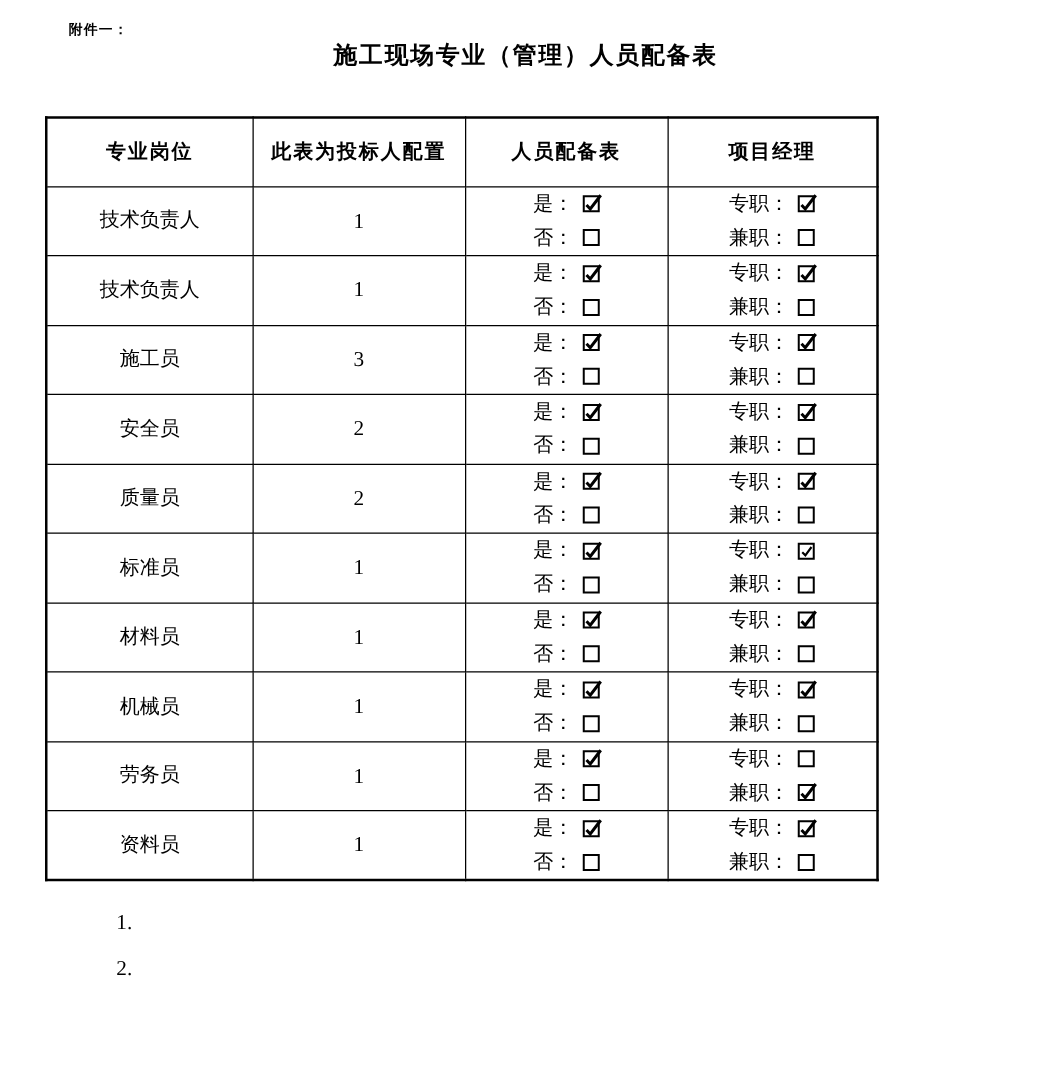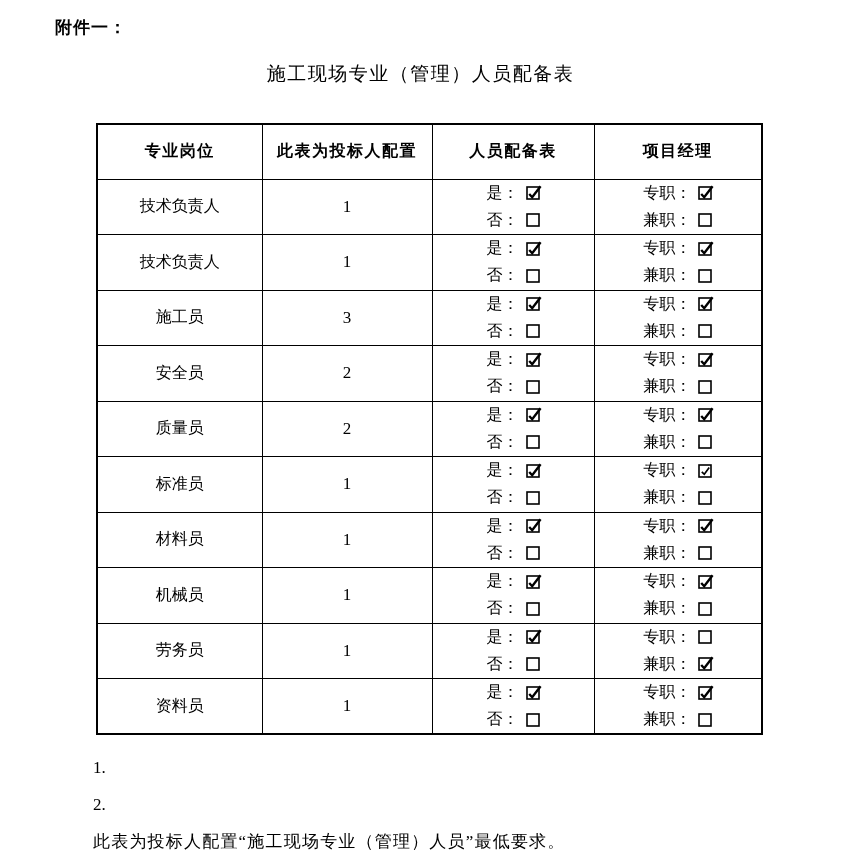--- a/index.html
+++ b/index.html
@@ -1,23 +1,23 @@
 <!DOCTYPE html>
 <html><head>
 <meta charset="utf-8">
 <style>
   *{box-sizing:border-box;margin:0;padding:0}
   html,body{width:851px;height:861px;background:#fff;overflow:hidden}
   body{font-family:"Liberation Serif","DejaVu Serif",serif;color:#000}
 
-  .attachment{margin:16px 0 0 55px;font-size:17px;font-weight:bold;letter-spacing:1px}
-  .doc-title{text-align:center;width:841px;margin-top:22px;font-size:19px;font-weight:normal;letter-spacing:1.5px}
+  .attachment{margin:16px 0 0 55px;font-size:11px;font-weight:bold;letter-spacing:1px}
+  .doc-title{text-align:center;width:841px;font-size:19px;font-weight:bold;letter-spacing:1.5px}
 
   table.main{border-collapse:collapse;table-layout:fixed;width:665px;
-             margin:36px 0 0 96px;border:2px solid #000}
+             margin:36px 0 0 36px;border:2px solid #000}
   th,td{border:1px solid #000;text-align:center;vertical-align:middle;padding:0}
   thead th{height:55px;font-weight:bold;font-size:16px;letter-spacing:1.5px}
   tbody td{height:55.5px;font-size:16px}
   td.c-count{font-size:17px}
 
   .opts{display:flex;flex-direction:column;justify-content:center;align-items:center}
   .opt{display:flex;align-items:center;justify-content:center;height:27px}
   .opt .lbl{font-size:16px}
 
   .cb{display:inline-block;width:14px;height:14px;margin-left:7px;position:relative}
@@ -631,19 +631,15 @@
 
   <div class="notes">
   <div class="note">
     <span class="note-num">1.</span>
   </div>
 
   <div class="note">
     <span class="note-num">2.</span>
   </div>
 
-  <div class="note">
-
-    <span class="note-text">此表为投标人配置“施工现场专业（管理）人员”最低要求。</span>
-  </div>
 </div>
 
 </div>
 
 </body></html>

